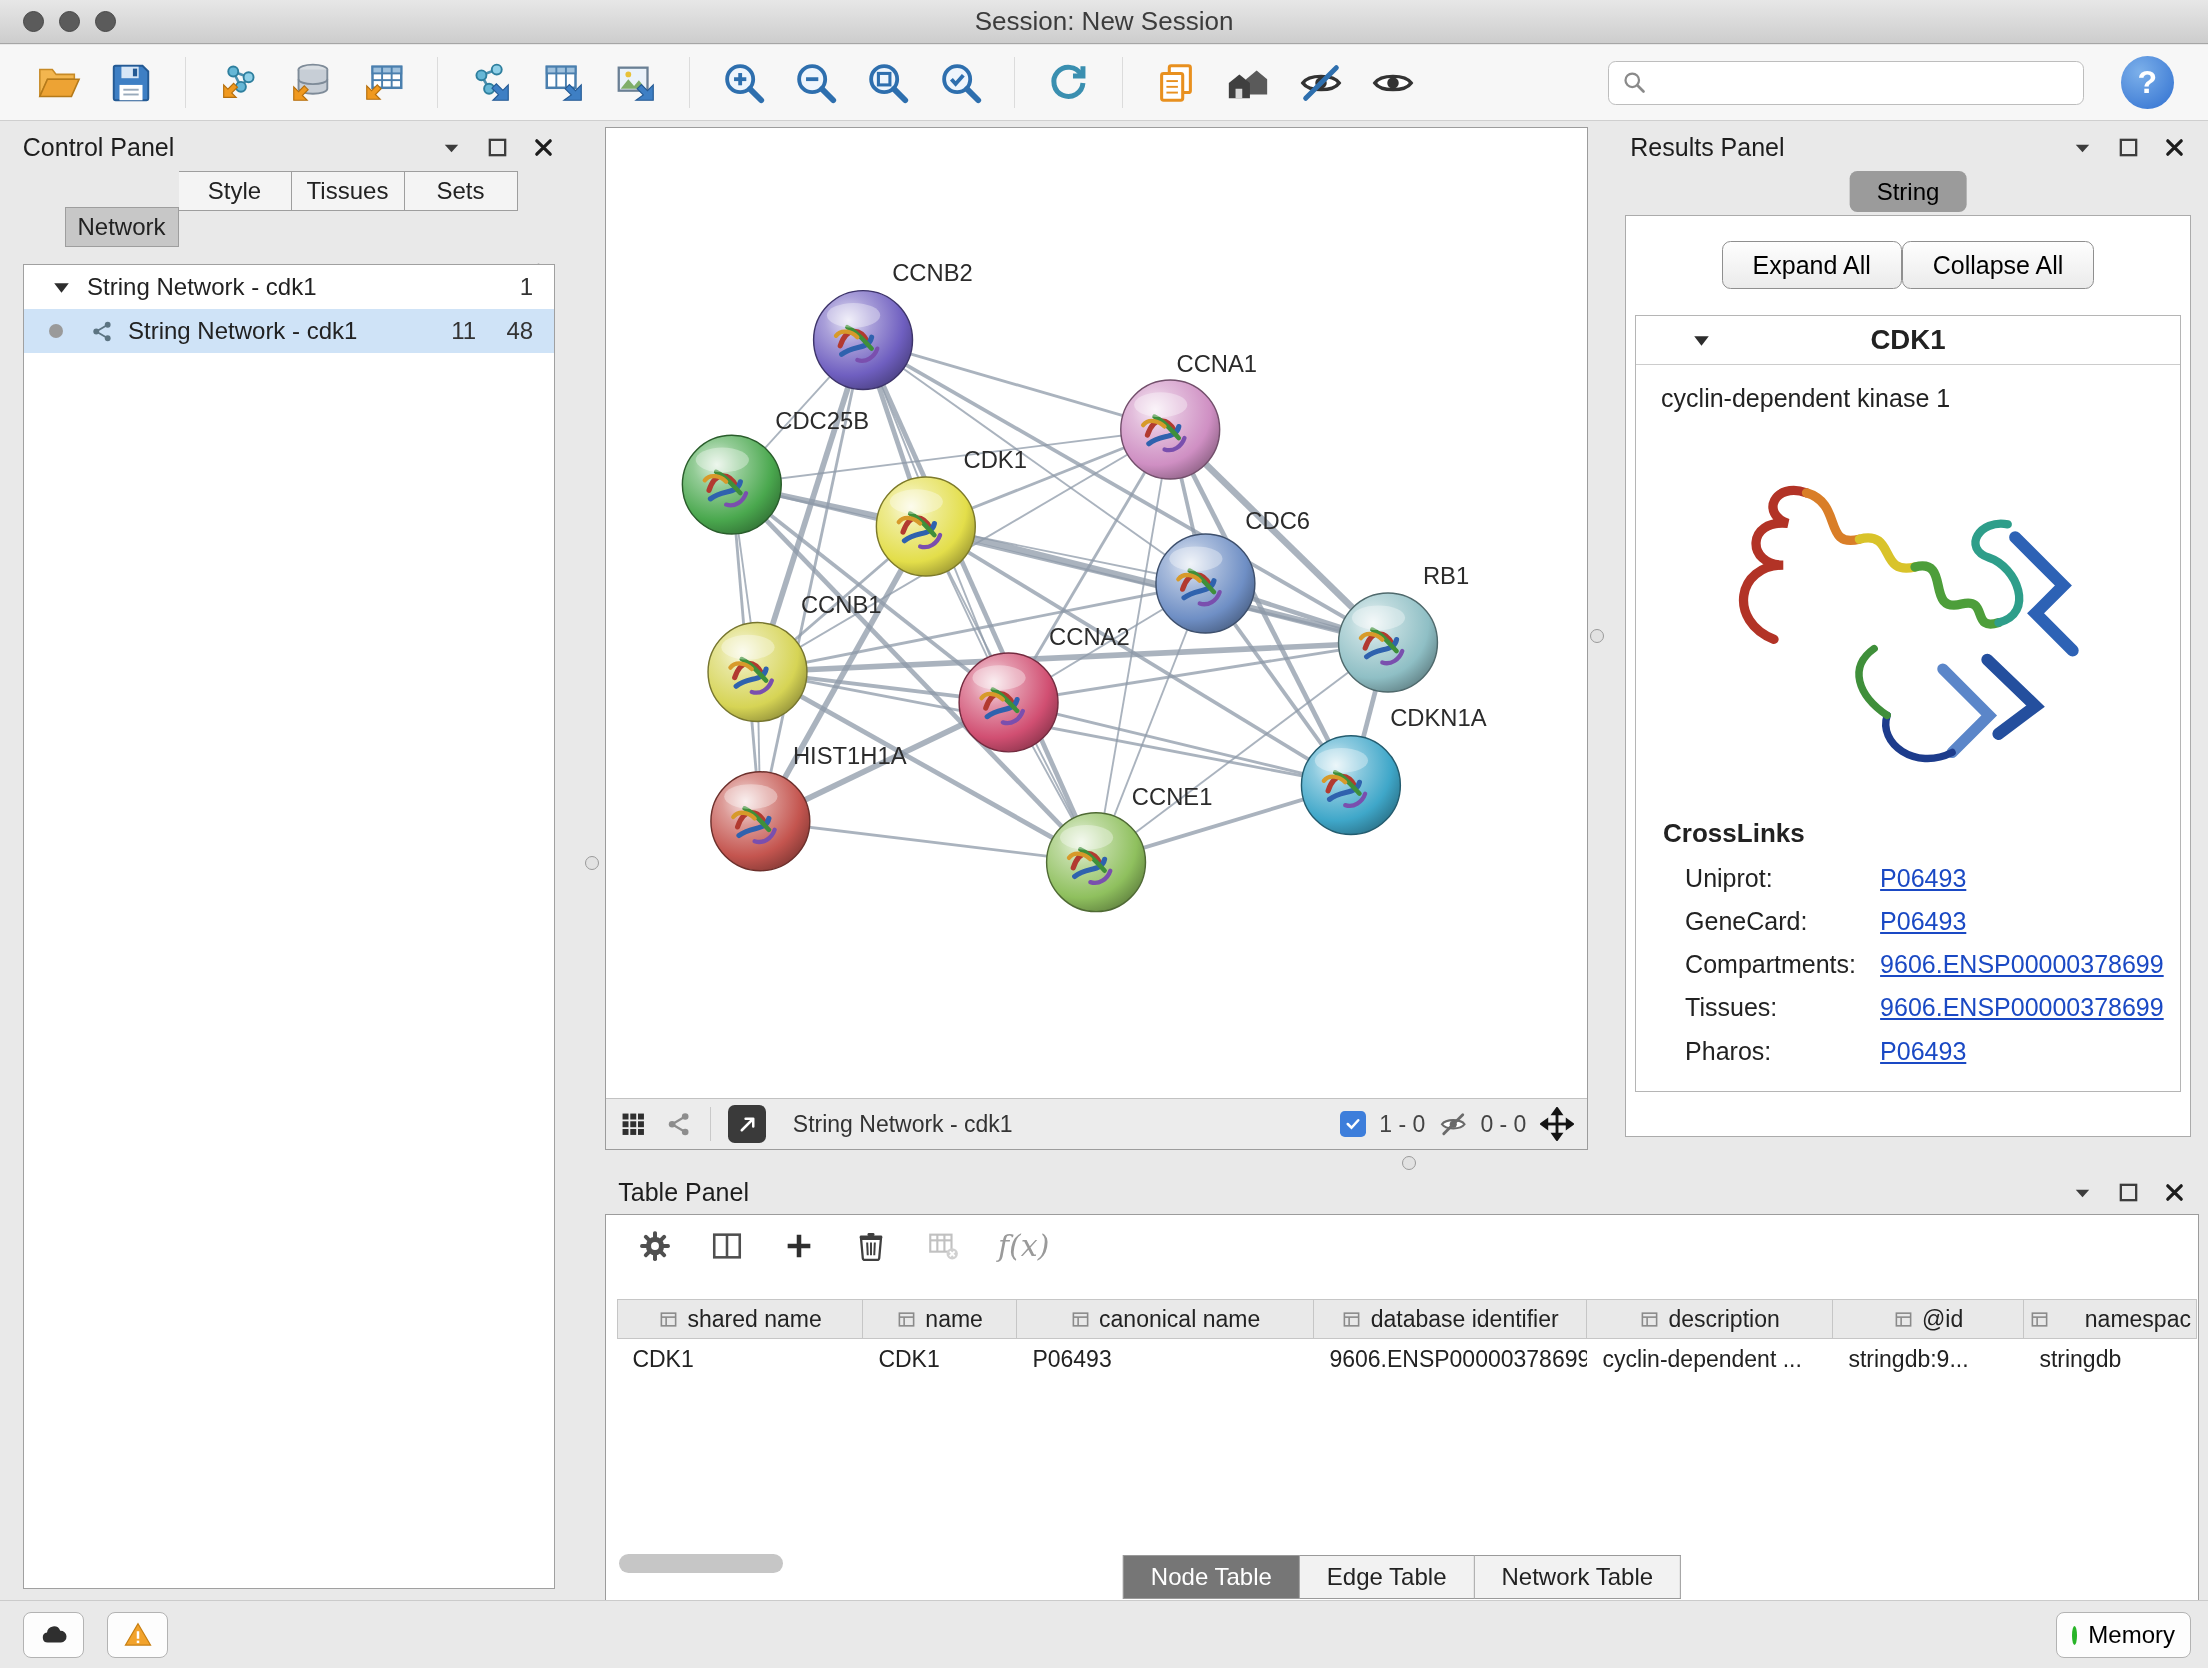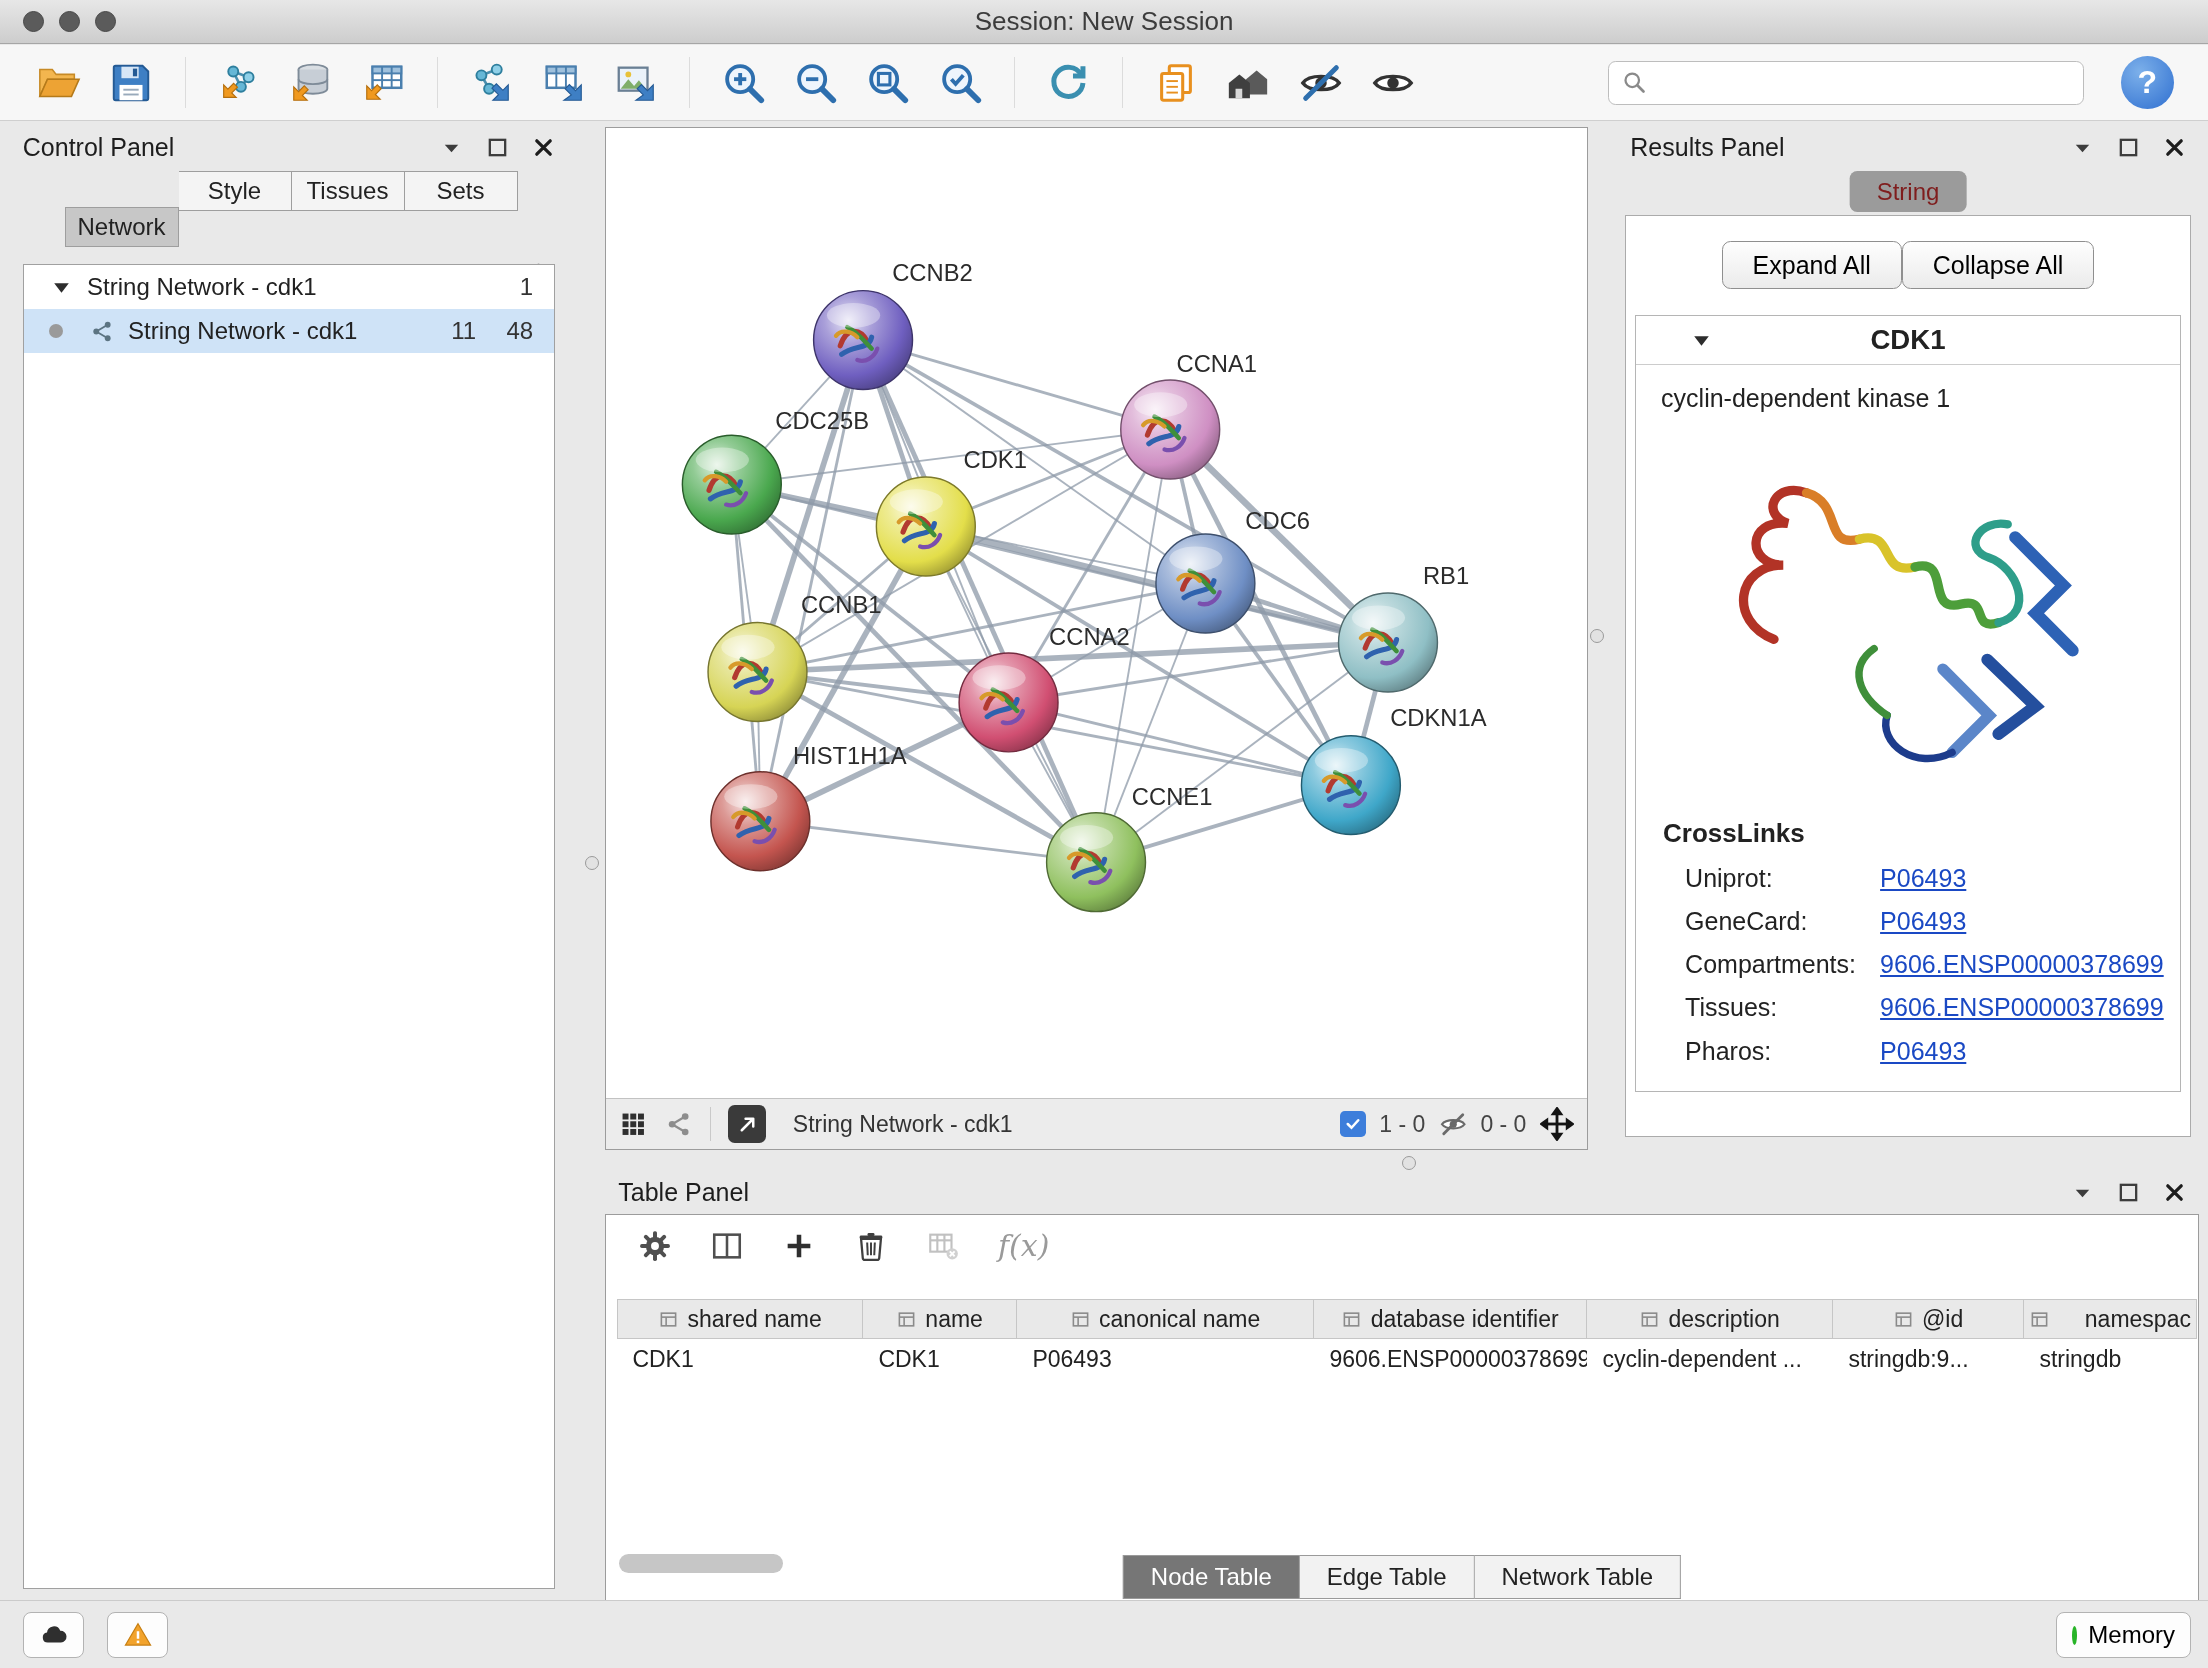--- a/index.html
+++ b/index.html
@@ -61,21 +61,21 @@
   .netbar svg { width: 28.5px; height: 28.5px; }
   .nb-sep { width: 1px; height: 34px; background: #c9c9c9; }
   .nb-dark { width: 38px; height: 38px; background: #3a3a3a; border-radius: 6.7px; display: flex; align-items: center; justify-content: center; cursor: pointer; }
   .nb-dark svg { width: 23px; height: 23px; }
   .nb-title { margin-left: 9.5px; color: #333; }
   .nb-right { margin-left: auto; display: flex; align-items: center; gap: 13.3px; }
   .nb-check { width: 26px; height: 26px; background: #3d7edb; border-radius: 4.8px; display: flex; align-items: center; justify-content: center; }
   .nb-check svg { width: 18px; height: 18px; }
   
   #results-panel { position: absolute; left: 1617px; top: 127px; width: 582px; height: 1023px; }
-  .string-tab { position: absolute; top: 44px; left: 50%; transform: translateX(-50%); background: #9b9b9b; color: #7f1d1d; font-size: 24px; padding: 6.7px 27px; border-radius: 7.6px; cursor: pointer; text-align: center; }
+  .string-tab { position: absolute; top: 44px; left: 50%; transform: translateX(-50%); background: #9b9b9b; color: #000000; font-size: 24px; padding: 6.7px 27px; border-radius: 7.6px; cursor: pointer; text-align: center; }
   .results-box { position: absolute; left: 7.6px; right: 7.6px; top: 88px; bottom: 13.3px; background: #fff; border: 1px solid #ababab; }
   .rb-buttons { display: flex; justify-content: center; margin-top: 25px; }
   .rb-btn { height: 48px; padding: 0 30px; border: 1px solid #8f8f8f; border-radius: 8.6px; background: linear-gradient(#fefefe, #ebebeb); font-size: 25px; font-family: inherit; cursor: pointer; }
   .protein-box { position: absolute; left: 9.5px; right: 9.5px; top: 99px; bottom: 44px; border: 1px solid #b5b5b5; overflow: hidden; background: #fff; }
   .pb-head { height: 49px; border-bottom: 1px solid #cccccc; display: flex; align-items: center; position: relative; }
   .pb-head svg { width: 25px; height: 25px; position: absolute; left: 53px; }
   .pb-title { width: 100%; text-align: center; font-size: 27.6px; font-weight: bold; }
   .pb-desc { font-size: 25px; margin: 19px 0 0 25px; }
   .protein-svg { display: block; margin: 13.3px auto 0 auto; }
   .cl-head { font-size: 26px; font-weight: bold; margin: 21px 0 3.8px 27px; }

